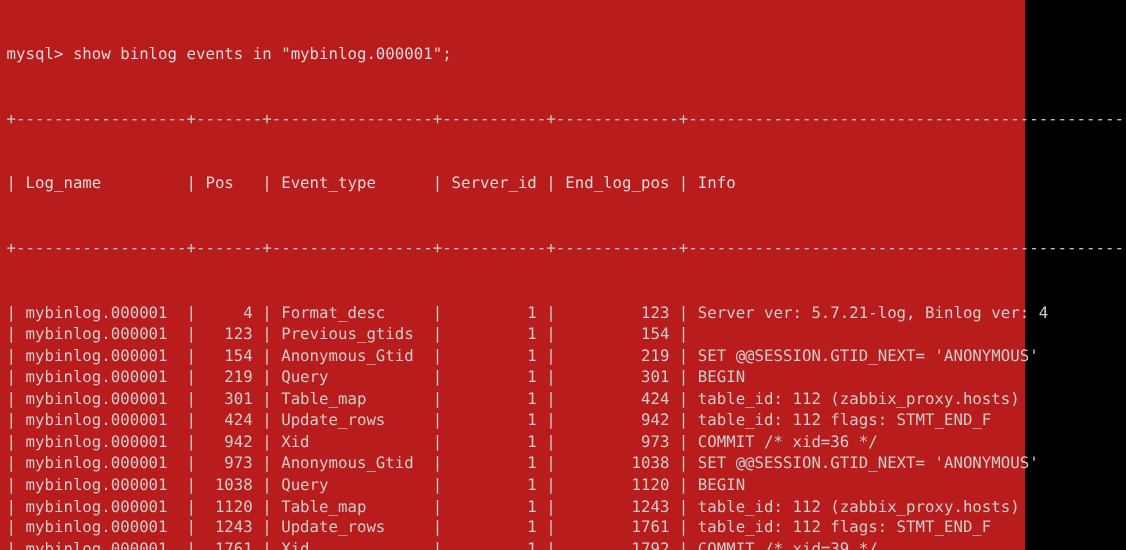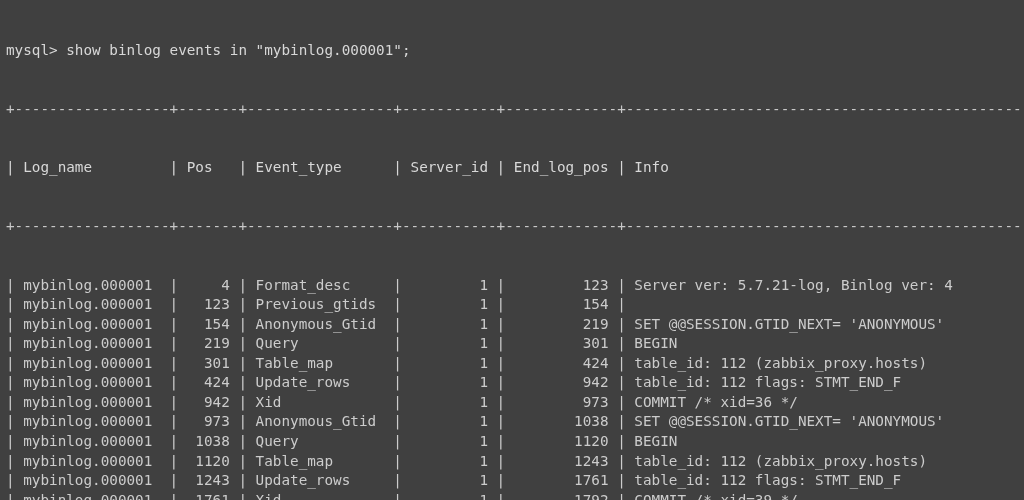--- a/index.html
+++ b/index.html
@@ -7,23 +7,23 @@
     padding: 0;
     background: #000000;
   }
   body {
     width: 1024px;
     height: 500px;
     overflow: hidden;
     font-family: "DejaVu Sans Mono", "Liberation Mono", monospace;
   }
   #terminal {
-    width: 1024px;
+    width: 932px;
     height: 500px;
-    background: #404040;
+    background: #b91c1c;
     color: #cfcfcf;
     font-family: "DejaVu Sans Mono", "Liberation Mono", monospace;
     font-size: 14.3px;
     line-height: 19.55px;
     padding: 2px 0 0 6px;
     box-sizing: border-box;
     white-space: pre;
     letter-spacing: 0px;
   }
   .line {

